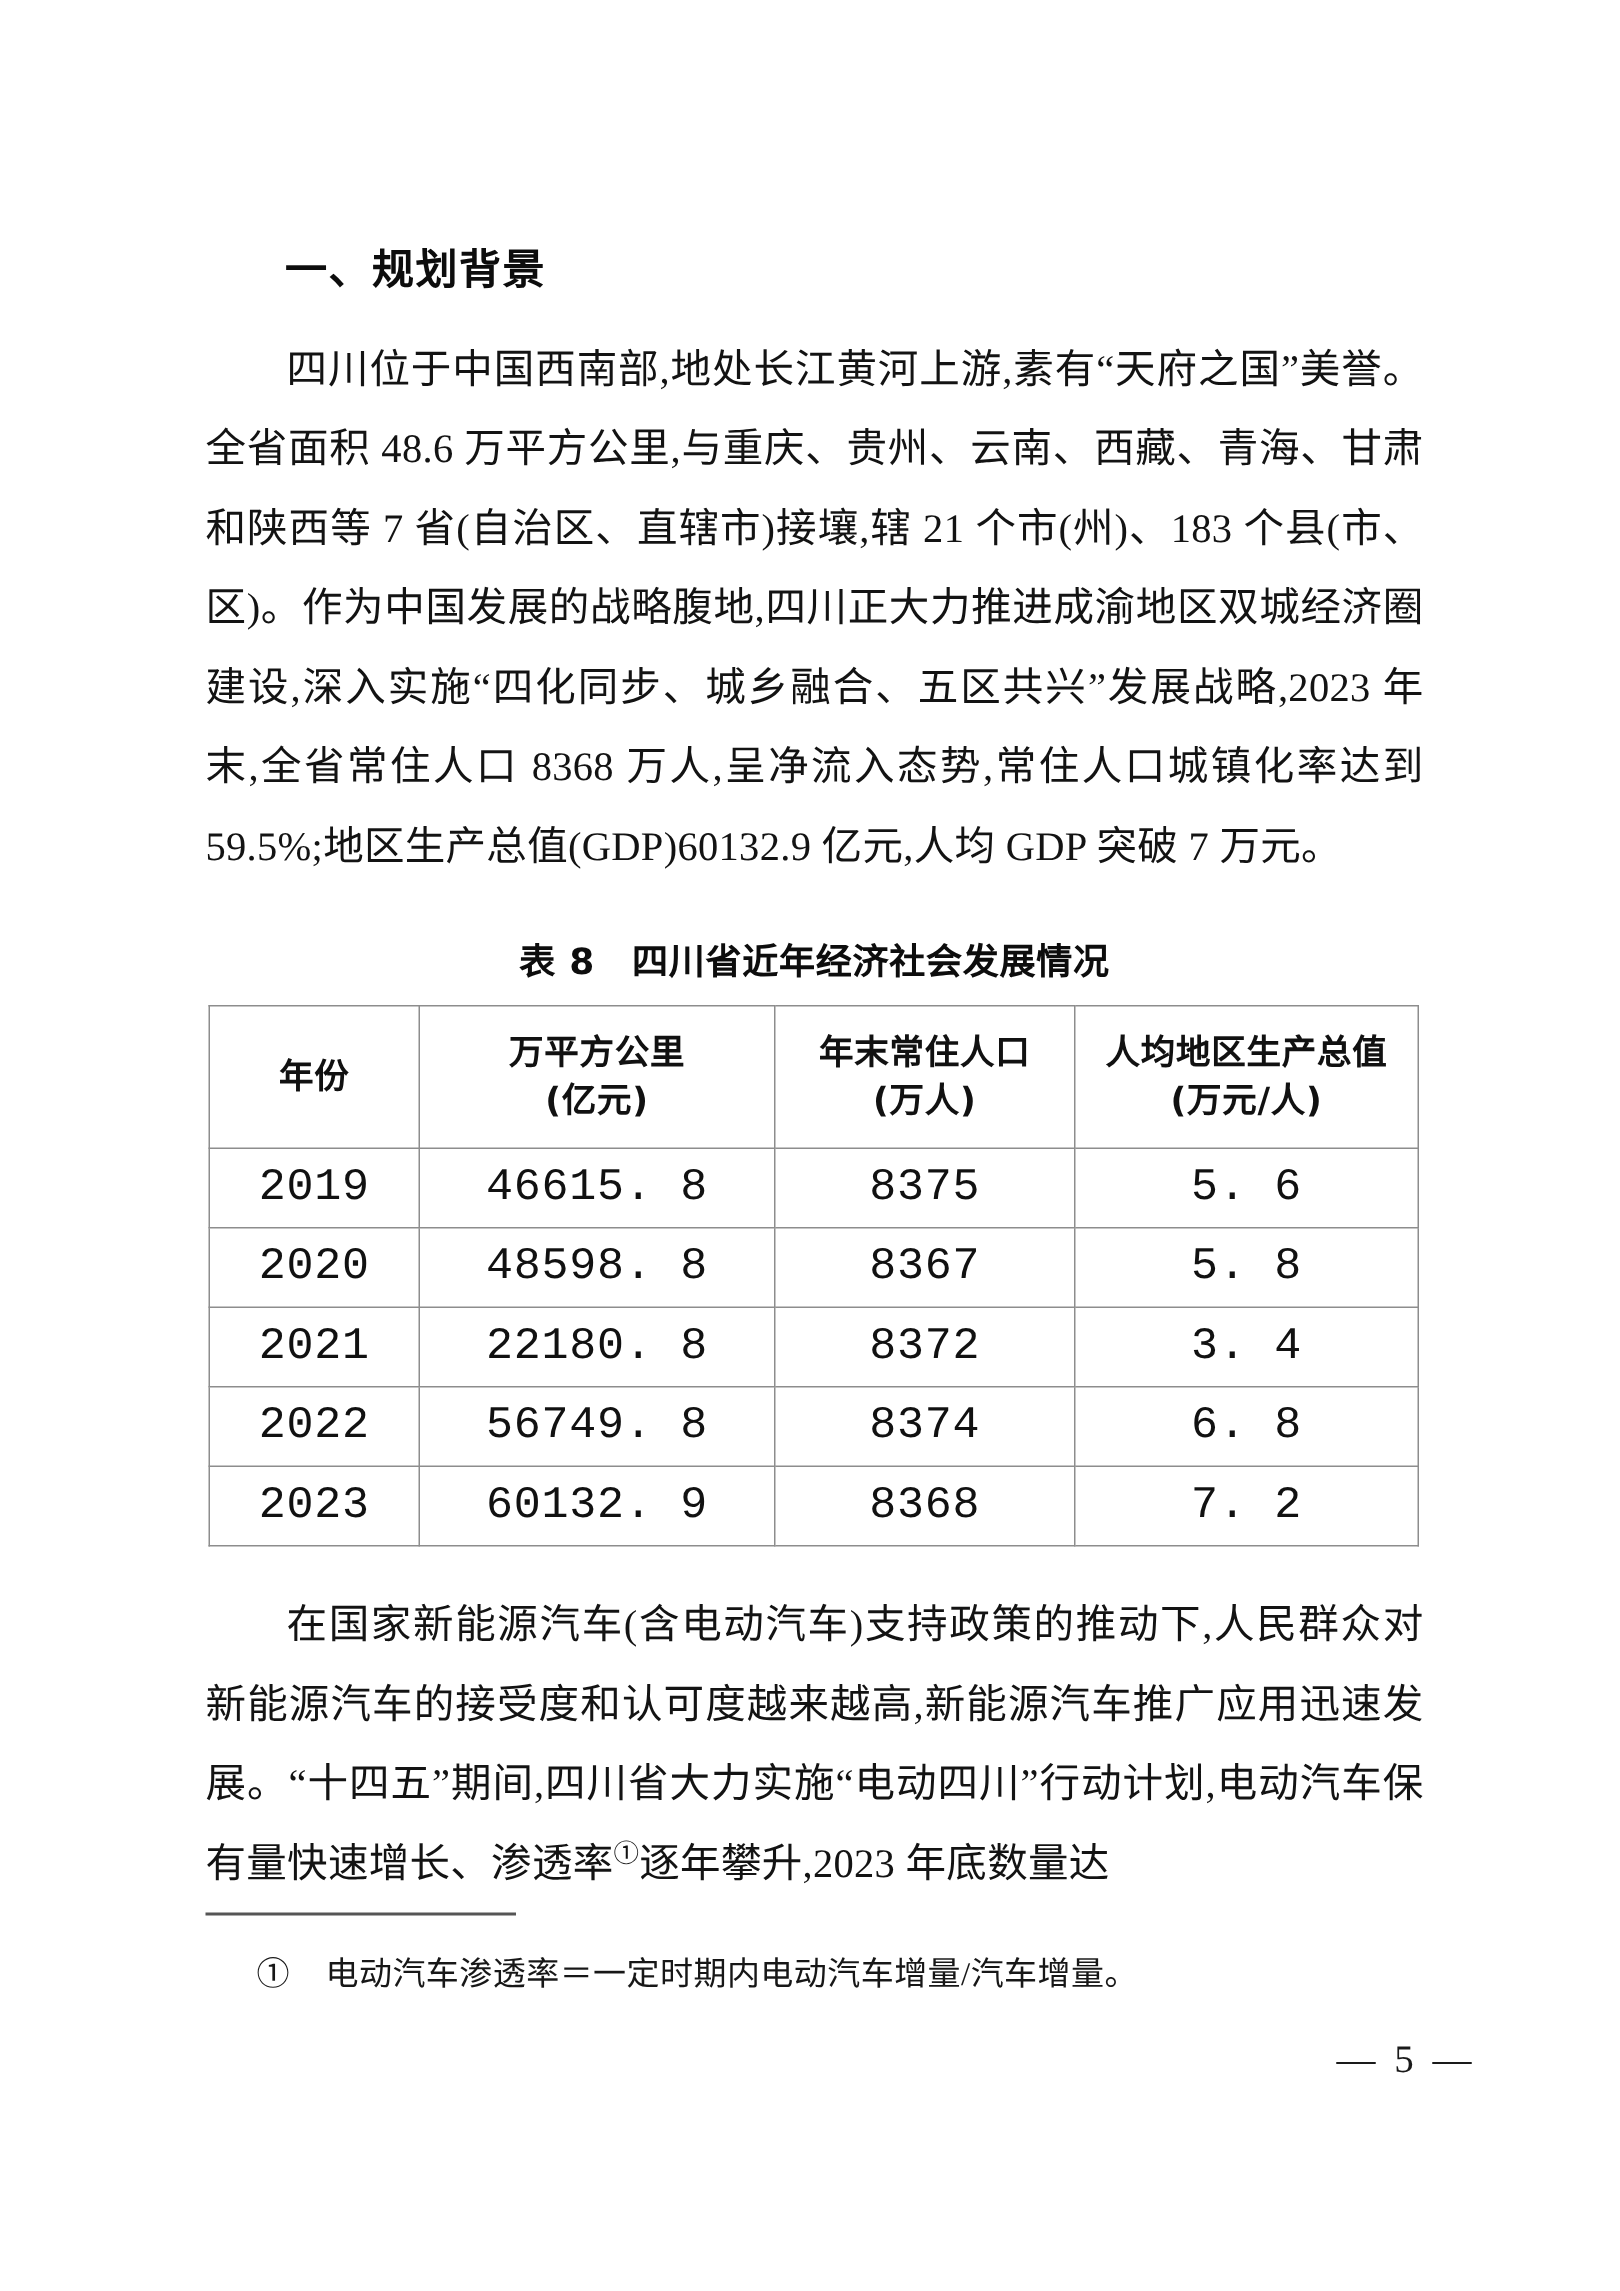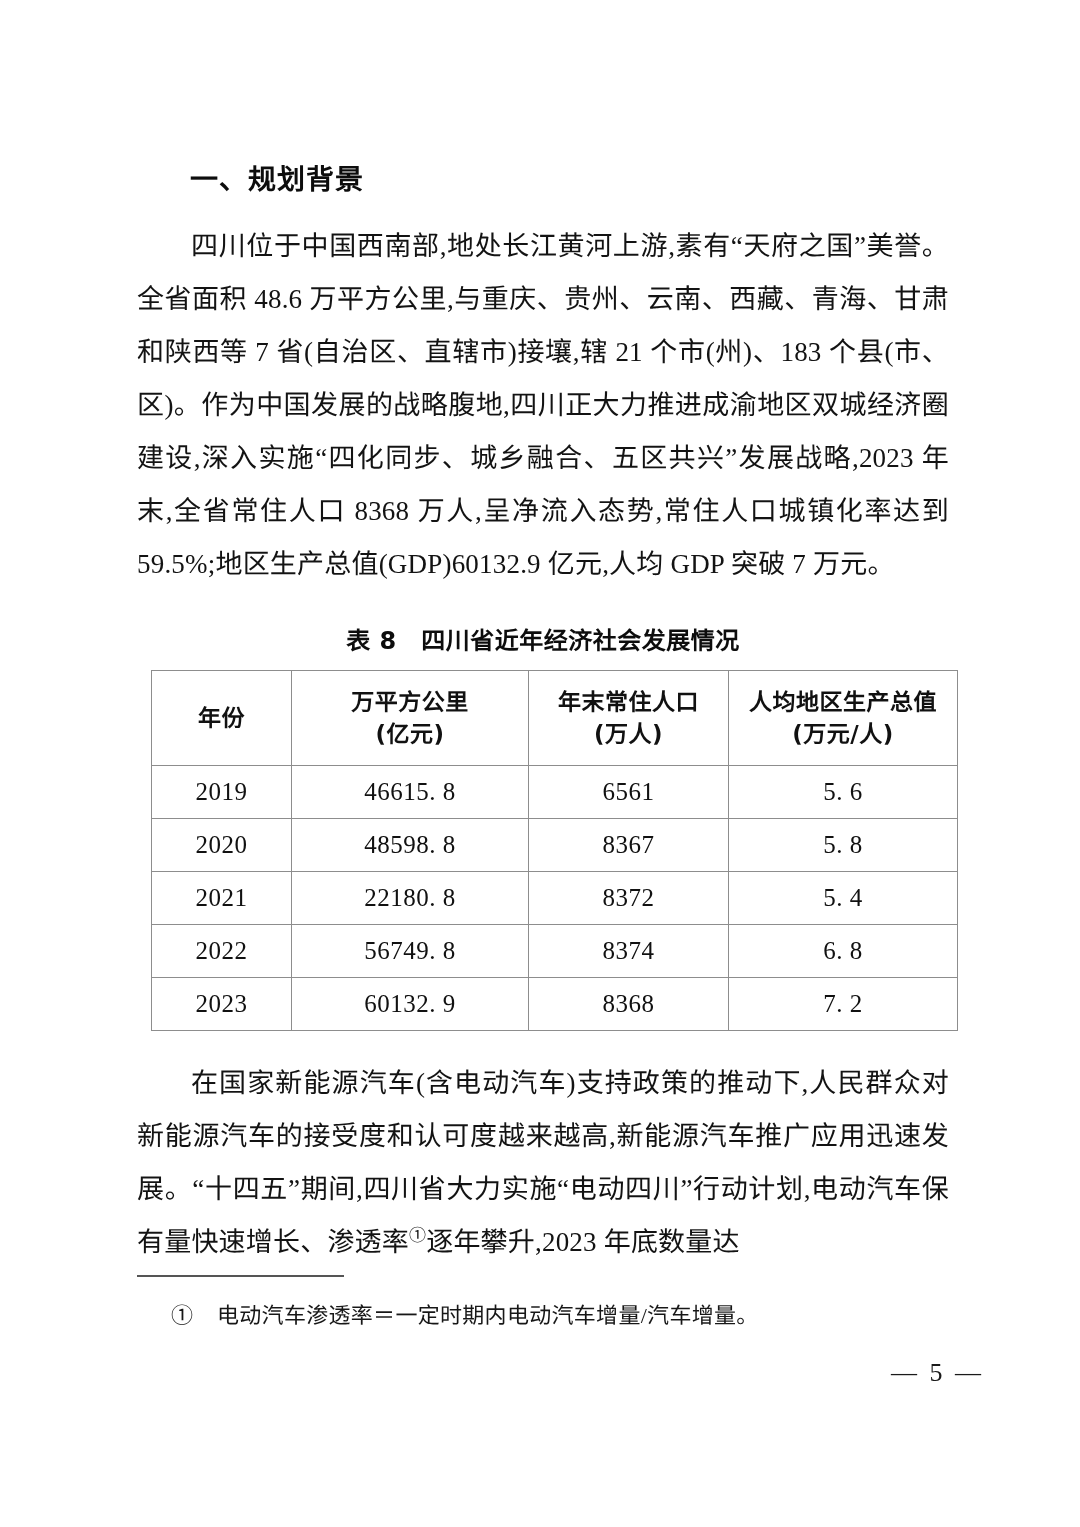--- a/index.html
+++ b/index.html
@@ -88,42 +88,42 @@
     font-weight: bold;
     font-size: 24px;
     text-align: center;
     color: #0d0d0d;
     letter-spacing: 0.5px;
     padding-bottom: 14px;
   }
   table.data {
     border-collapse: collapse;
     width: 806px;
-    margin-left: 14px;
+    margin-left: 2px;
     table-layout: fixed;
   }
   table.data th,
   table.data td {
     border: 1px solid #8d8d8d;
     text-align: center;
     vertical-align: middle;
     color: #111111;
   }
   table.data th {
     font-family: "DejaVu Sans", "Liberation Sans", sans-serif;
     font-weight: bold;
     font-size: 23px;
     line-height: 32px;
     height: 86px;
     padding: 4px 2px;
     letter-spacing: 0.5px;
   }
   table.data td {
-    font-family: Liberation Serif, serif;
-    font-size: 25px;
+    font-family: Liberation Mono, monospace;
+    font-size: 30px;
     height: 48px;
     padding: 2px;
     letter-spacing: 0.5px;
     text-align: center;
   }
   col.c-year  { width: 140px; }
   col.c-gdp   { width: 237px; }
   col.c-pop   { width: 200px; }
   col.c-per   { width: 229px; }
 
@@ -202,34 +202,34 @@
             <th>
               <div>人均地区生产总值</div>
               <div>(万元/人)</div>
             </th>
           </tr>
         </thead>
         <tbody>
           <tr>
             <td>2019</td>
             <td>46615. 8</td>
-            <td>6561</td>
+            <td>8375</td>
             <td>5. 6</td>
           </tr>
           <tr>
             <td>2020</td>
             <td>48598. 8</td>
             <td>8367</td>
             <td>5. 8</td>
           </tr>
           <tr>
             <td>2021</td>
             <td>22180. 8</td>
             <td>8372</td>
-            <td>5. 4</td>
+            <td>3. 4</td>
           </tr>
           <tr>
             <td>2022</td>
             <td>56749. 8</td>
             <td>8374</td>
             <td>6. 8</td>
           </tr>
           <tr>
             <td>2023</td>
             <td>60132. 9</td>

